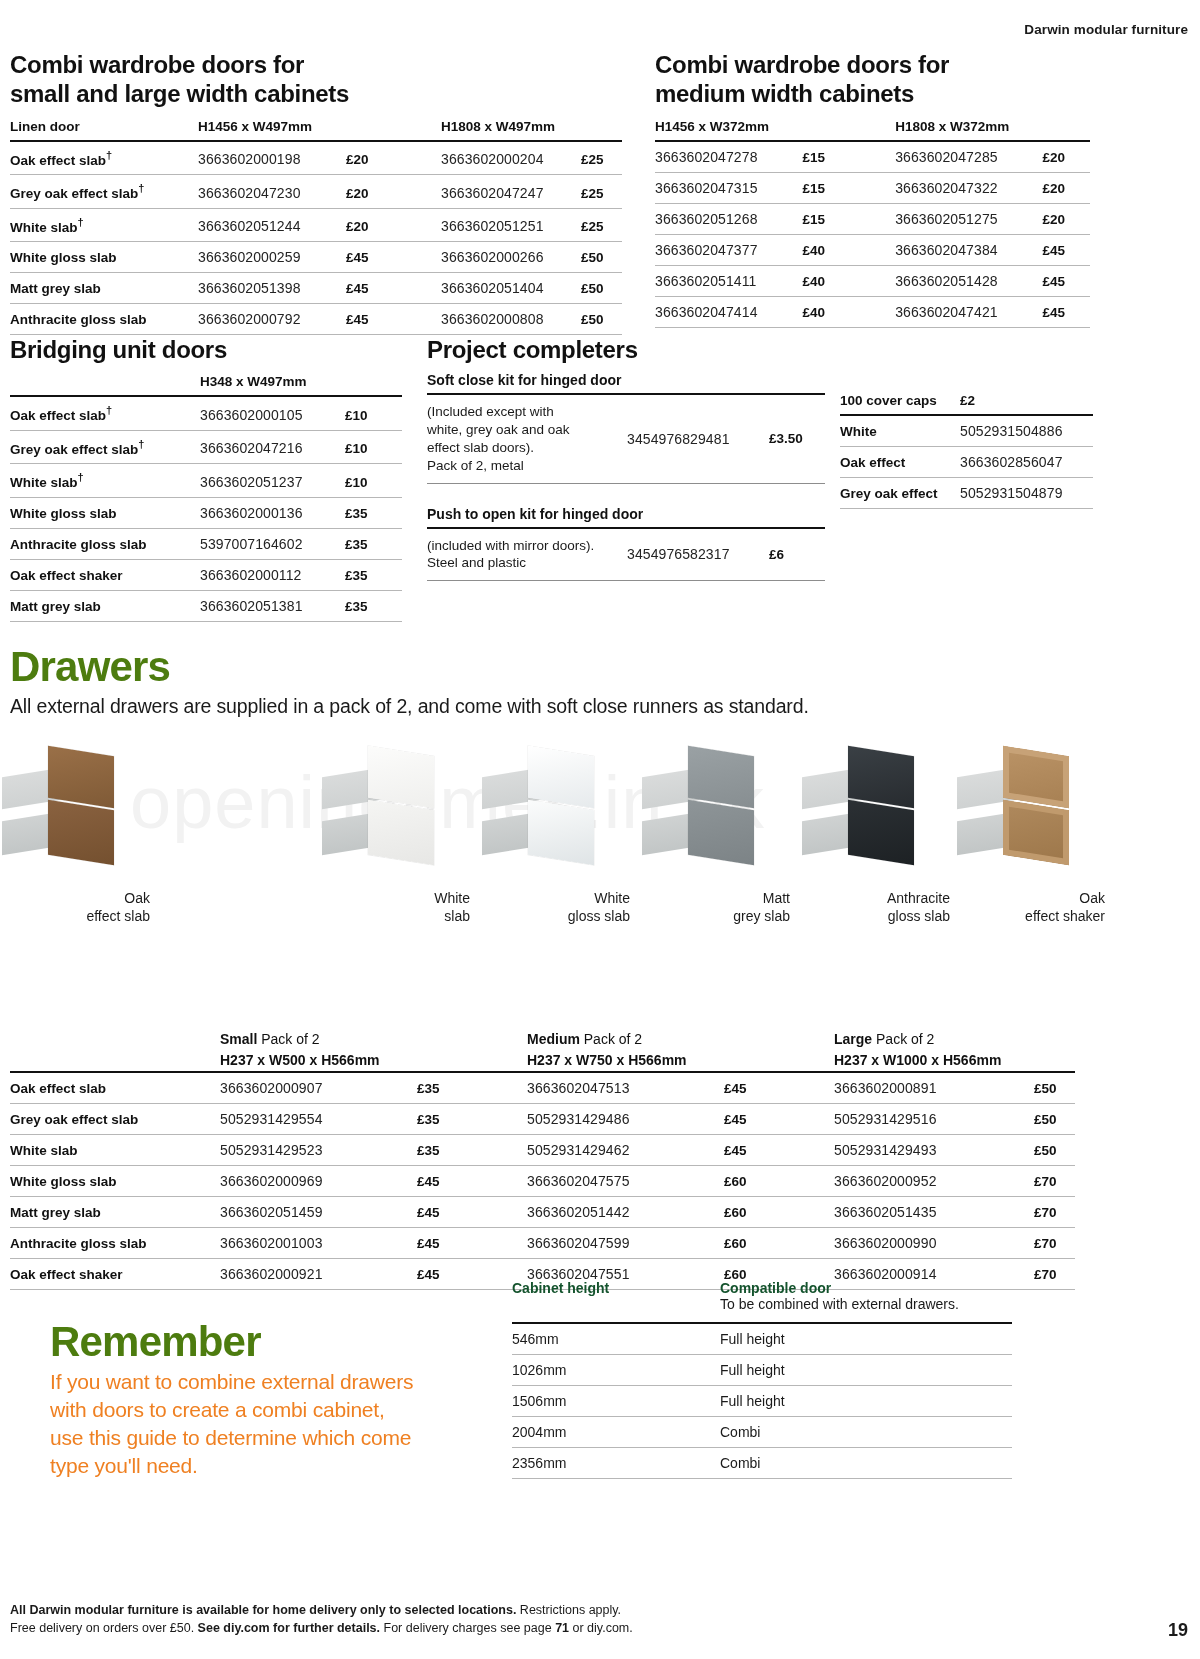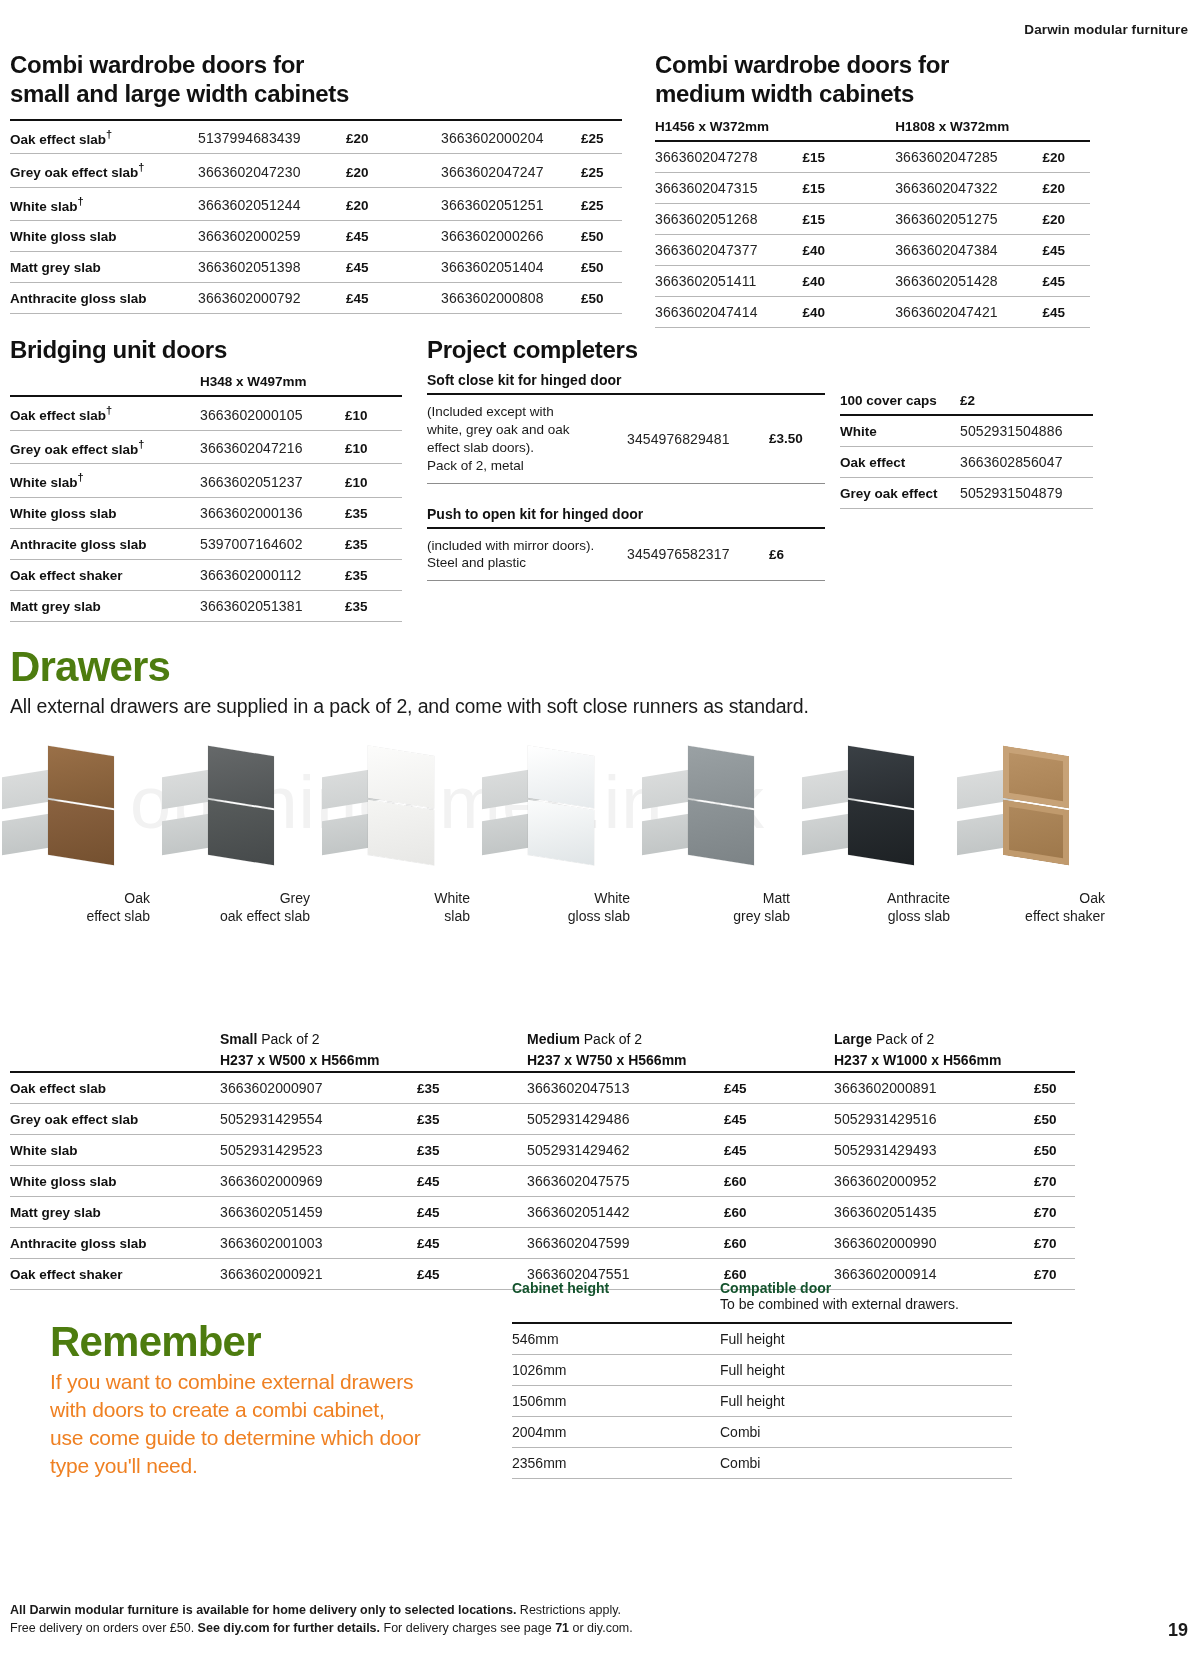--- a/index.html
+++ b/index.html
@@ -159,23 +159,28 @@
     </div>
     <table class="t">
       <colgroup>
           <col style="width:188px">
           <col style="width:148px">
           <col style="width:95px">
           <col style="width:140px">
           <col style="width:41px">
         </colgroup>
       <tbody>
+          <tr>
+        <td class="colhead">Linen door</td>
+        <td class="colhead" colspan="2">H1456 x W497mm</td>
+        <td class="colhead" colspan="2">H1808 x W497mm</td>
+      </tr>
       <tr class="rule-top cellpad rline">
         <td class="rowlabel"><span>Oak effect slab</span><sup class="dag">†</sup></td>
-        <td class="code">5137994683439</td>
+        <td class="code">3663602000198</td>
         <td class="price">£20</td>
         <td class="code">3663602000204</td>
         <td class="price">£25</td>
       </tr>
       <tr class="cellpad rline">
         <td class="rowlabel"><span>Grey oak effect slab</span><sup class="dag">†</sup></td>
         <td class="code">3663602047230</td>
         <td class="price">£20</td>
         <td class="code">3663602047247</td>
         <td class="price">£25</td>
@@ -410,32 +415,20 @@
         <div class="body-bot"></div>
         <div class="face-top" style="background:linear-gradient(160deg,#9a7048,#7f5a36);"></div>
         <div class="face-bot" style="background:linear-gradient(160deg,#8a6240,#74502f);"></div>
       </div>
       <div class="cap">
         <span>Oak</span><br>
         <span>effect slab</span>
       </div>
     </div>
 
-    <div class="sw" style="left:160px;">
-      <div class="art">
-        <div class="body-top"></div>
-        <div class="body-bot"></div>
-        <div class="face-top" style="background:linear-gradient(160deg,#66696a,#4f5354);"></div>
-        <div class="face-bot" style="background:linear-gradient(160deg,#585c5c,#45494a);"></div>
-      </div>
-      <div class="cap">
-        <span>Grey</span><br>
-        <span>oak effect slab</span>
-      </div>
-    </div>
 
     <div class="sw" style="left:320px;">
       <div class="art">
         <div class="body-top"></div>
         <div class="body-bot"></div>
         <div class="face-top" style="background:linear-gradient(160deg,#fcfcfb,#efefed);"></div>
         <div class="face-bot" style="background:linear-gradient(160deg,#f5f5f3,#e7e7e5);"></div>
       </div>
       <div class="cap">
         <span>White</span><br>
@@ -588,21 +581,21 @@
       </tr>
     </tbody>
       </table>
   </div>
 
   <div class="remember">
     <div class="big-title">Remember</div>
     <div class="body">
       <span>If you want to combine external drawers</span><br>
       <span>with doors to create a combi cabinet,</span><br>
-      <span>use come guide to determine which door</span><br>
+      <span>use this guide to determine which come</span><br>
       <span>type you'll need.</span>
     </div>
   </div>
 
   <div class="guide">
     <table class="t">
       <colgroup>
           <col style="width:208px">
           <col style="width:292px">
         </colgroup>

